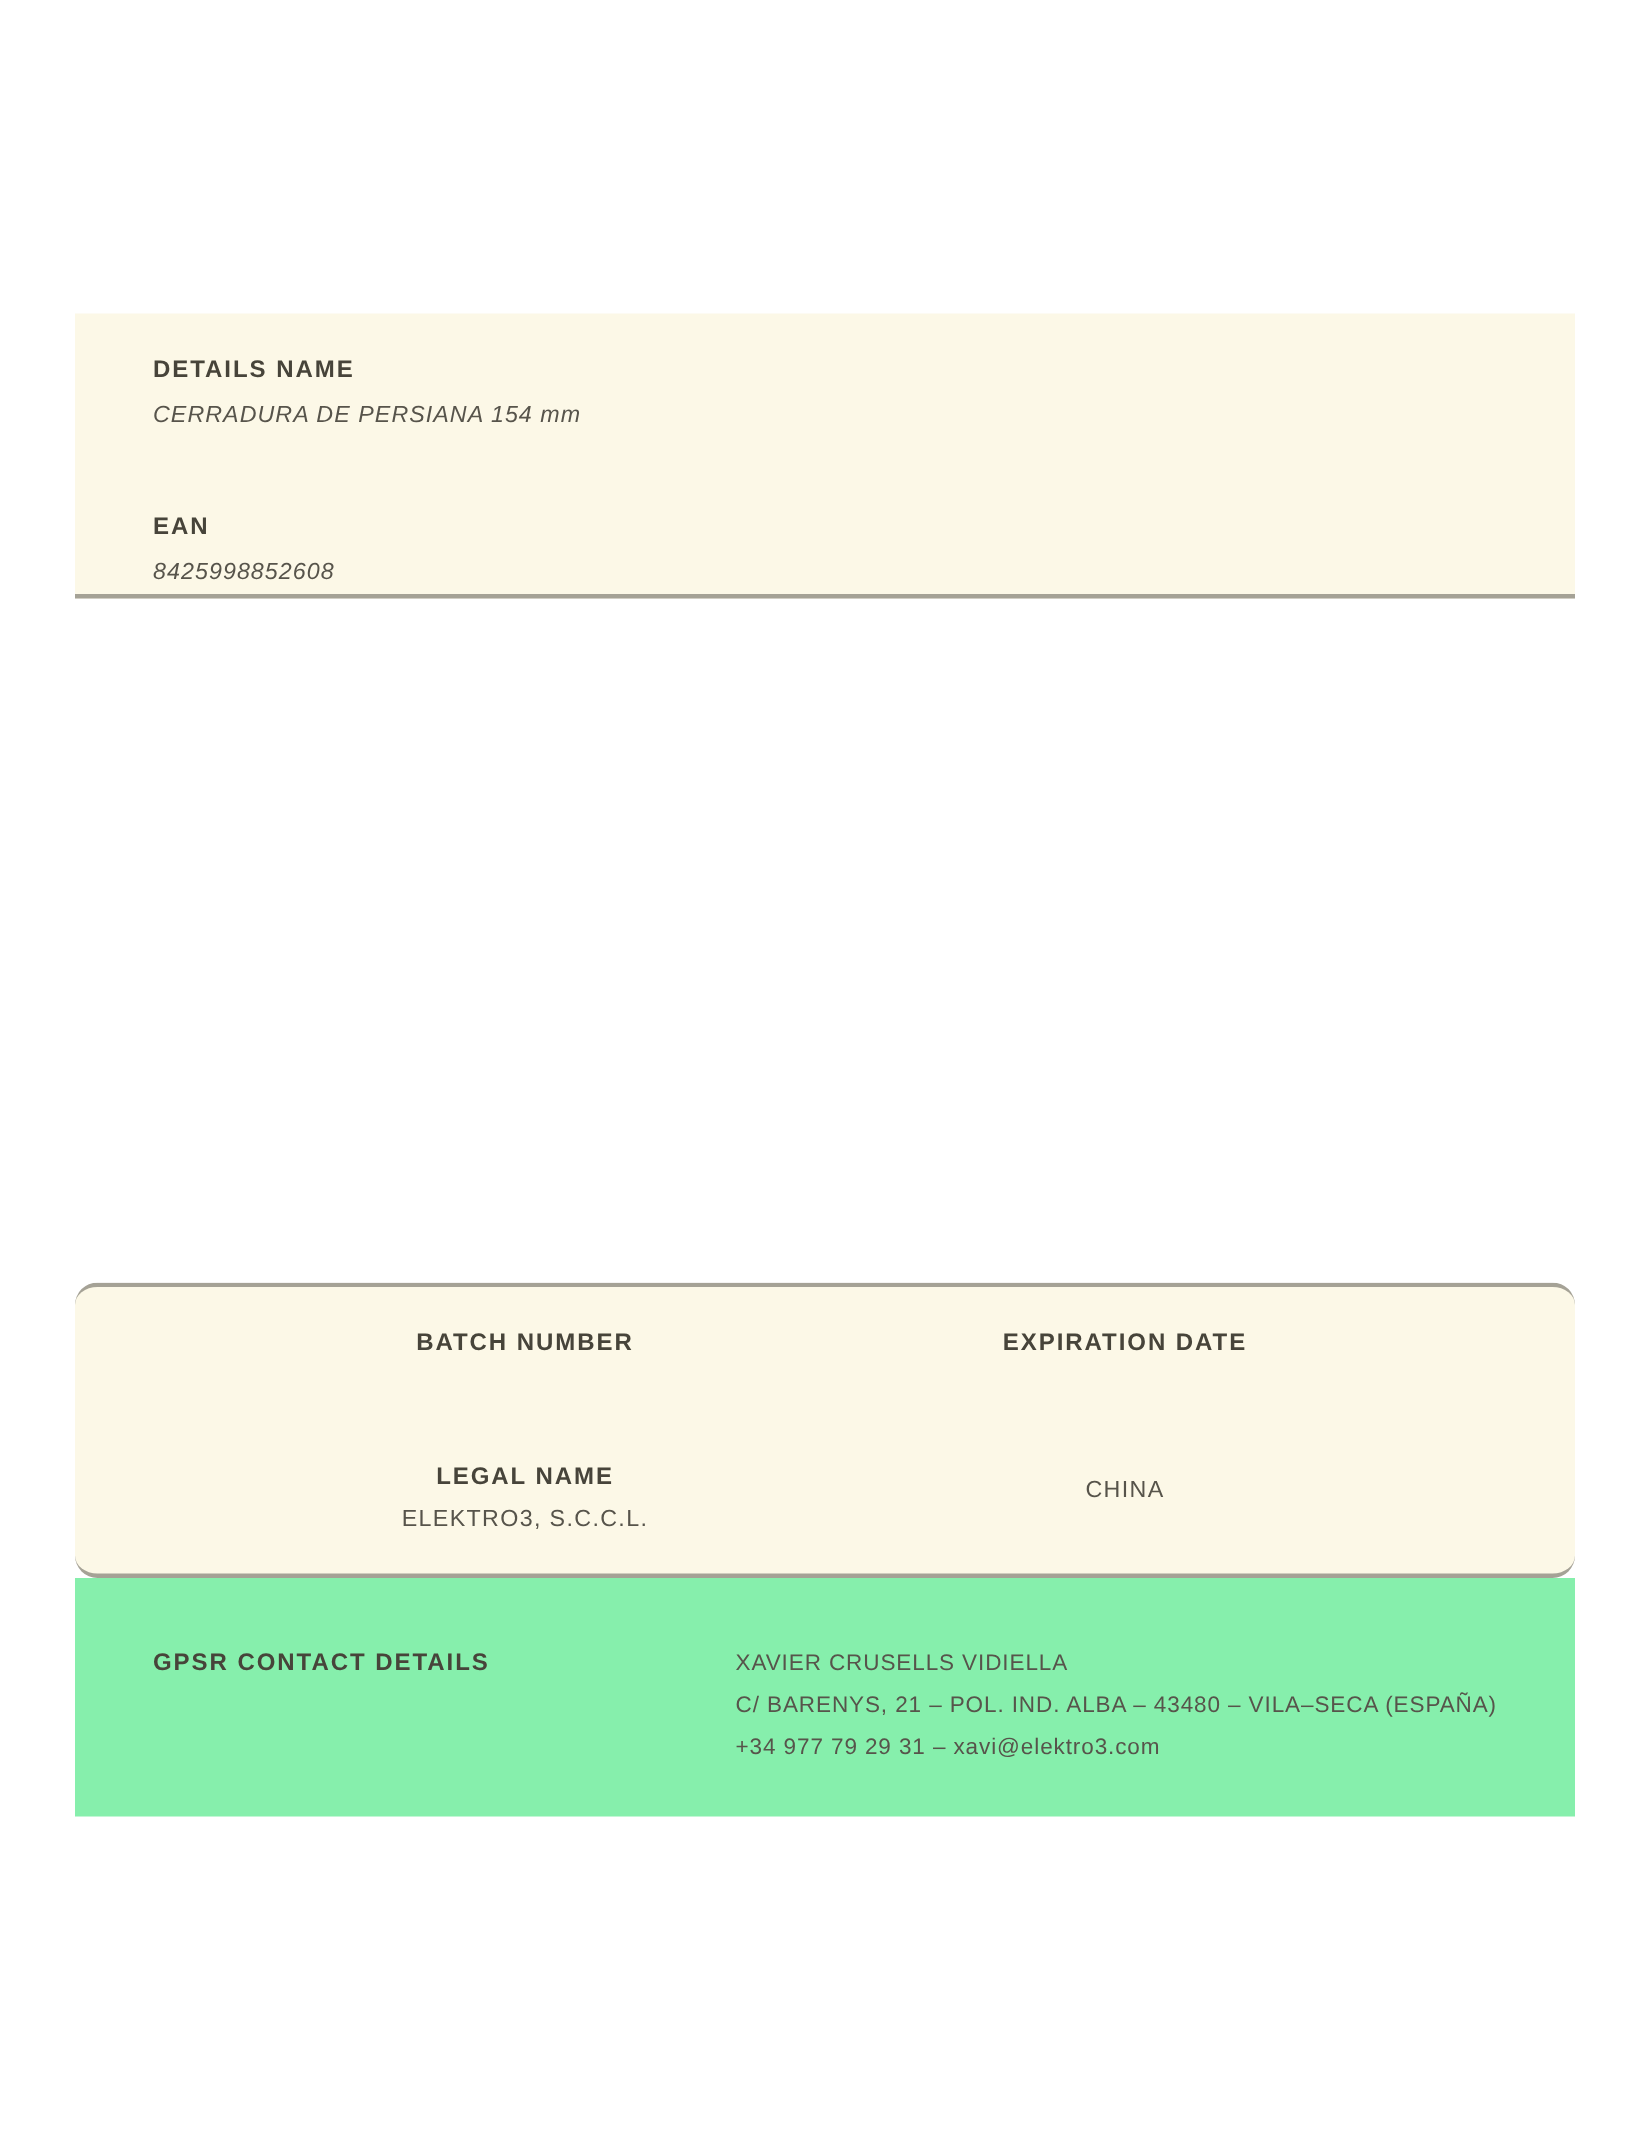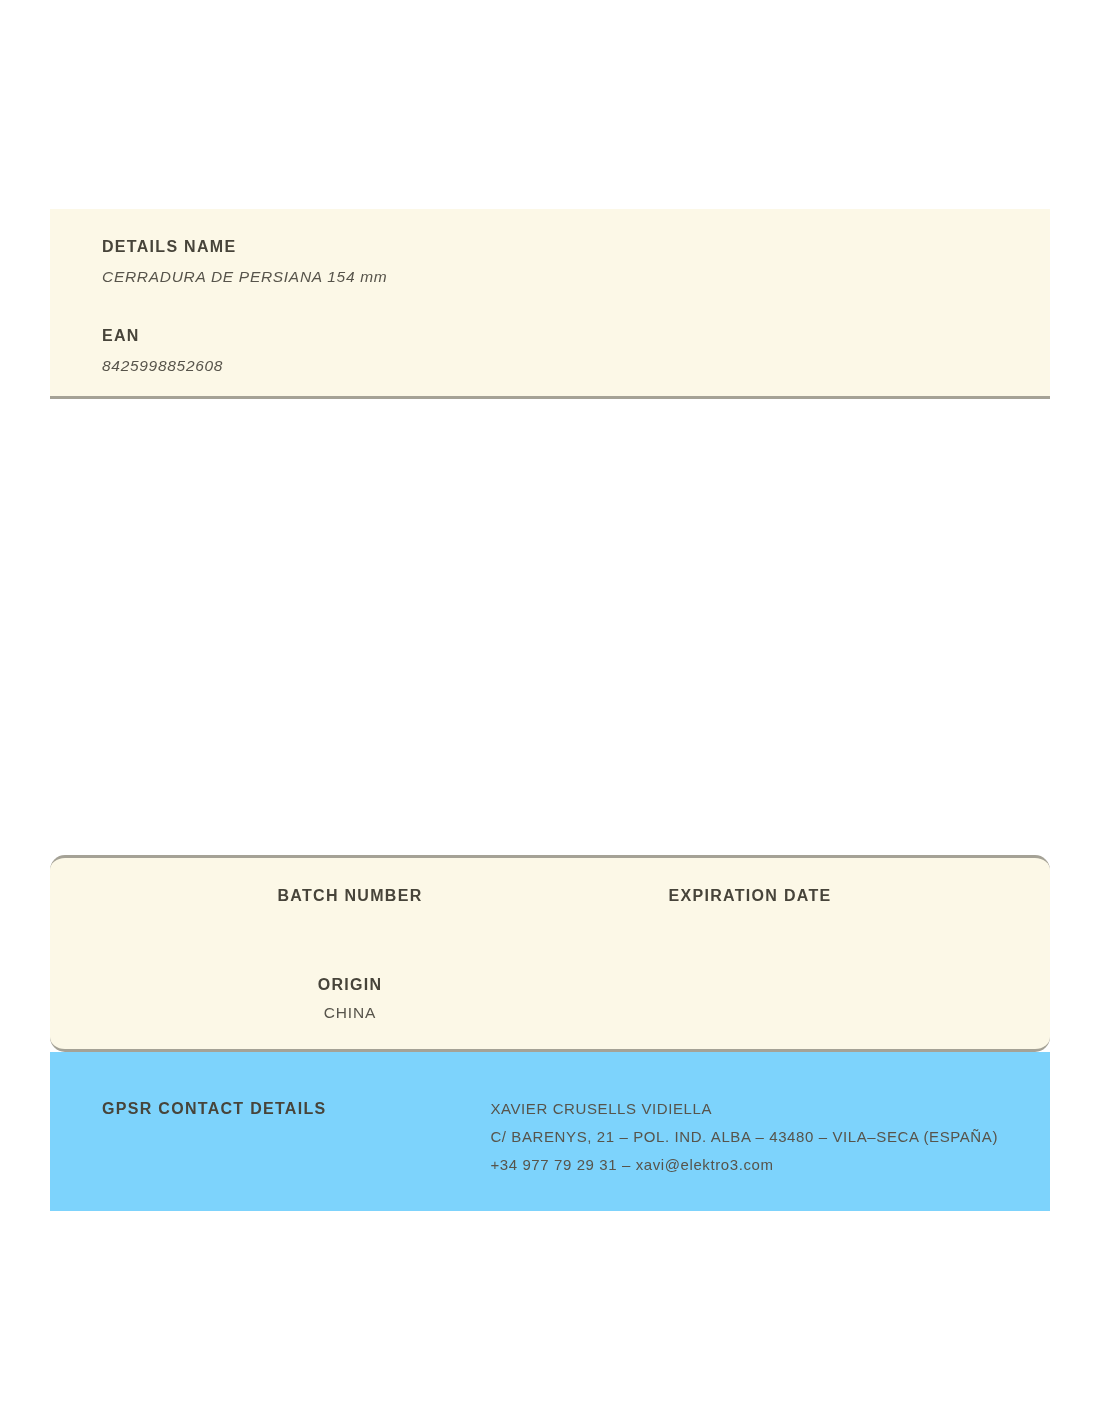--- a/index.html
+++ b/index.html
@@ -37,21 +37,21 @@
     line-height: 19px;
   }
   .field-value {
     font-size: 15.5px;
     font-weight: normal;
     letter-spacing: 0.7px;
     color: #57544B;
     line-height: 19px;
   }
   .product-section .field-value { margin-top: 11px; font-style: italic; }
-  .product-section .field-block + .field-block { margin-top: 40px; }
+  .product-section .field-block + .field-block { margin-top: 56px; }
 
   
   .batch-section {
     top: 855px;
     height: 197px;
     background: #FCF8E7;
     border-top: 3px solid #A5A296;
     border-bottom: 3px solid #A5A296;
     padding: 28px 100px 28px 100px;
     border-radius: 15px;
@@ -63,21 +63,21 @@
   }
   .batch-grid .cell {
     text-align: center;
   }
   .batch-grid .cell .field-value { margin-top: 9px; letter-spacing: 0.9px; }
 
   
   .gpsr-section {
     top: 1052px;
     height: 159px;
-    background: #7dd3fc;
+    background: #86efac;
     padding: 43px 52px 30px 52px;
     display: flex;
     justify-content: space-between;
     align-items: flex-start;
   }
   .gpsr-label {
     font-size: 16px;
     font-weight: bold;
     letter-spacing: 1.3px;
     color: #47443A;
@@ -111,21 +111,24 @@
 
   <div class="section batch-section">
     <div class="batch-grid">
       <div class="cell">
         <div class="field-label">BATCH NUMBER</div>
       </div>
       <div class="cell">
         <div class="field-label">EXPIRATION DATE</div>
       </div>
       <div class="cell">
-        <div class="field-label">ORIGIN</div>
+        <div class="field-label">LEGAL NAME</div>
+        <div class="field-value">ELEKTRO3, S.C.C.L.</div>
+      </div>
+      <div class="cell">
         <div class="field-value">CHINA</div>
       </div>
     </div>
   </div>
 
   <div class="section gpsr-section">
     <div class="gpsr-label">GPSR CONTACT DETAILS</div>
     <div class="gpsr-contact">
       <div>XAVIER CRUSELLS VIDIELLA</div>
       <div>C/ BARENYS, 21 – POL. IND. ALBA – 43480 – VILA–SECA (ESPAÑA)</div>

